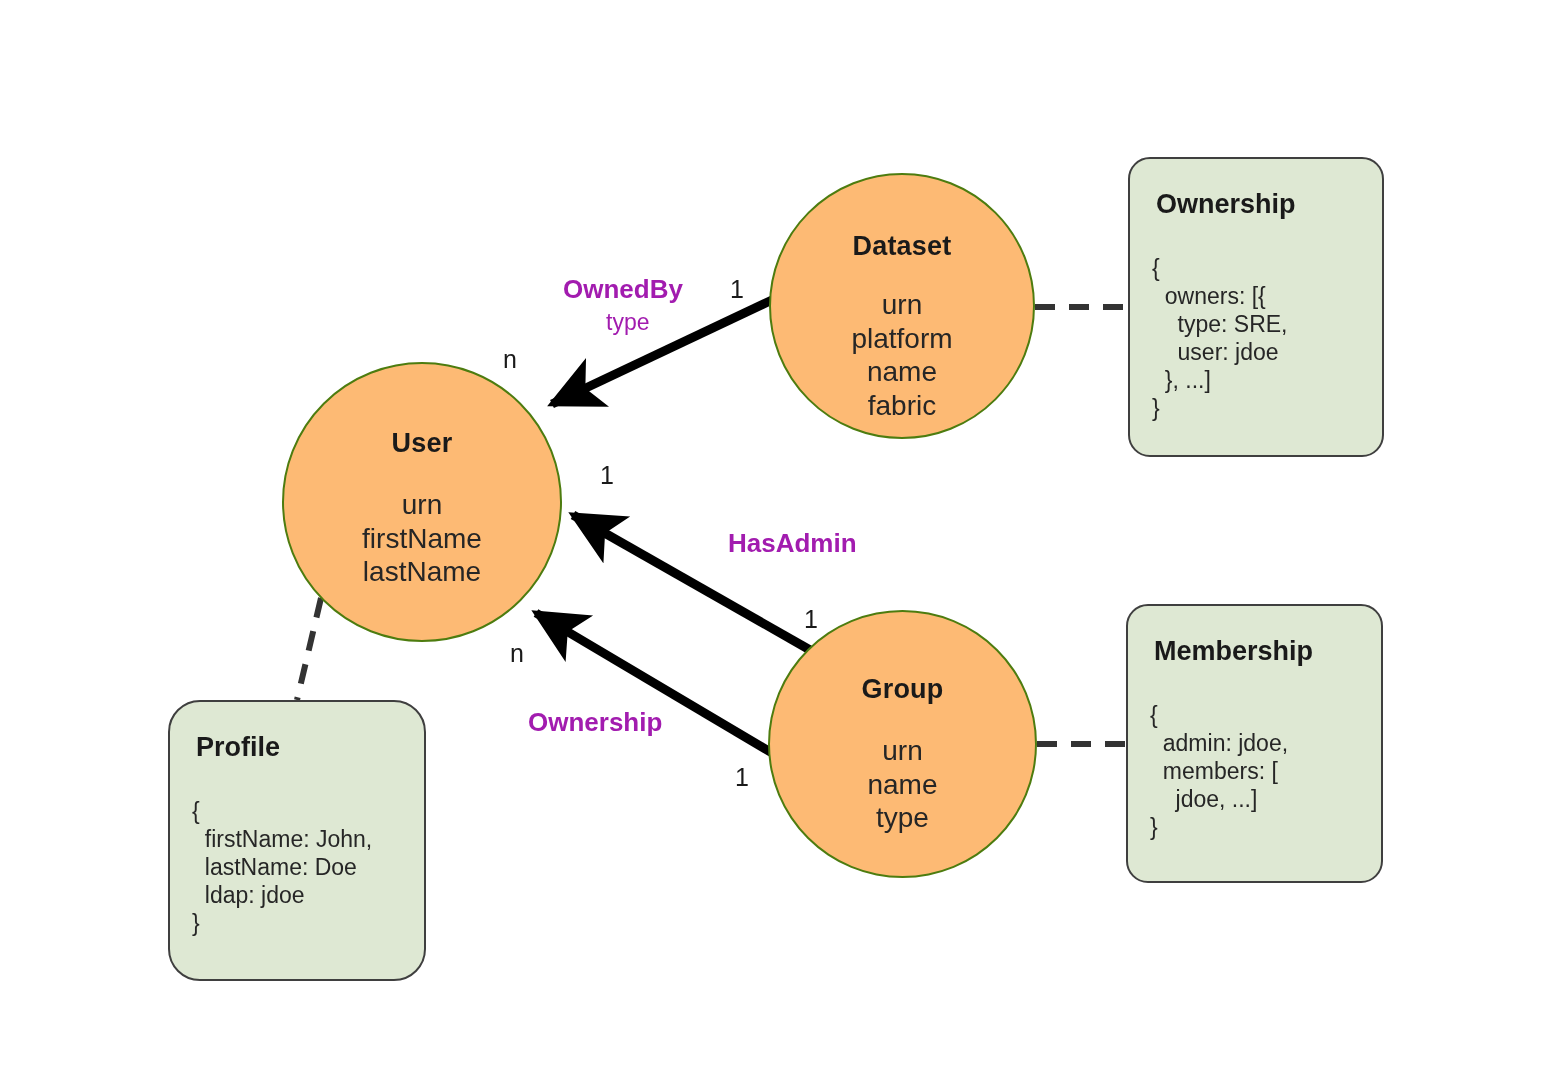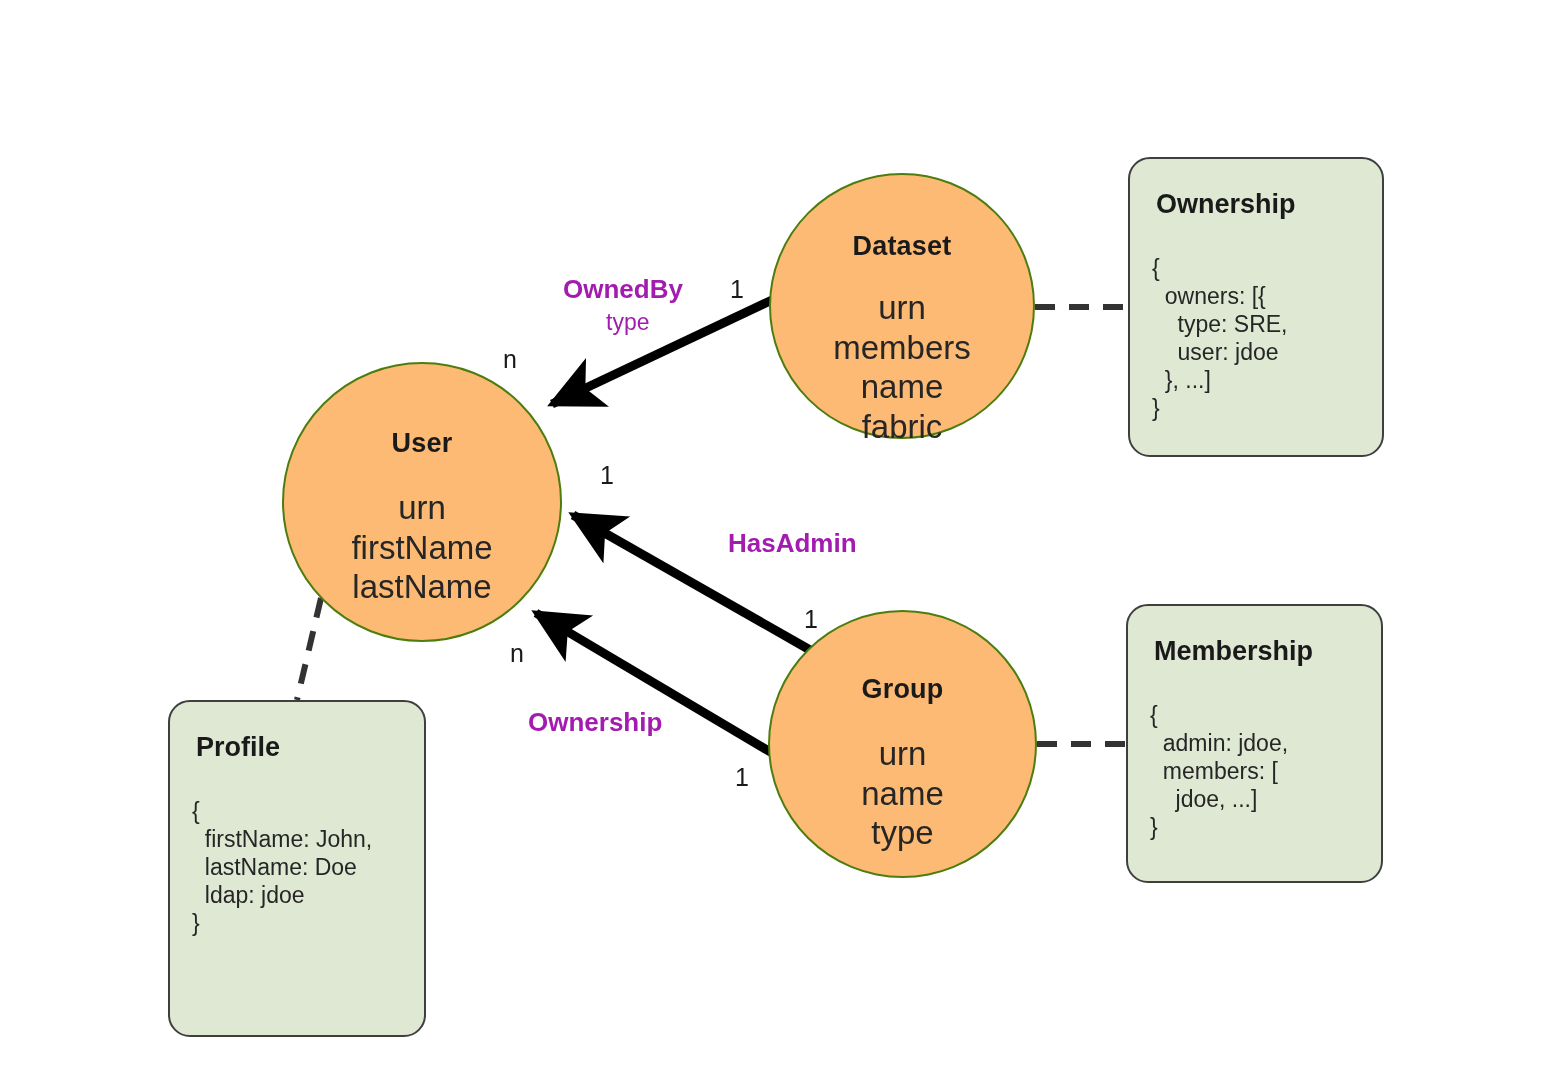--- a/index.html
+++ b/index.html
@@ -37,21 +37,21 @@
     align-items: center;
     z-index: 3;
   }
   .entity-title {
     font-weight: bold;
     font-size: 27px;
     color: #1a1a1a;
     letter-spacing: 0.2px;
   }
   .entity-fields {
-    font-size: 33px;
+    font-size: 28px;
     color: #262626;
     line-height: 1.2;
     text-align: center;
   }
   .entity-fields div { white-space: pre; }
 
   
   .aspect {
     position: absolute;
     background: #dee8d3;
@@ -117,21 +117,21 @@
 
     <line x1="1037" y1="744" x2="1126" y2="744" stroke="#333333" stroke-width="6" stroke-dasharray="20 14"></line>
 
     <line x1="321" y1="598" x2="297" y2="700" stroke="#333333" stroke-width="6" stroke-dasharray="20 14"></line>
   </svg>
 
   <div class="entity" style="left:769px; top:173px; width:266px; height:266px; padding-top:56px;">
     <div class="entity-title">Dataset</div>
     <div class="entity-fields" style="margin-top:26px;">
       <div>urn</div>
-      <div>members</div>
+      <div>platform</div>
       <div>name</div>
       <div>fabric</div>
     </div>
   </div>
 
   <div class="entity" style="left:282px; top:362px; width:280px; height:280px; padding-top:64px;">
     <div class="entity-title">User</div>
     <div class="entity-fields" style="margin-top:29px;">
       <div>urn</div>
       <div>firstName</div>
@@ -151,21 +151,21 @@
   <div class="aspect" style="left:1128px; top:157px; width:256px; height:300px;">
     <div class="aspect-title">Ownership</div>
     <div class="aspect-body">{
   owners: [{
     type: SRE,
     user: jdoe
   }, ...]
 }</div>
   </div>
 
-  <div class="aspect" style="left:168px; top:700px; width:258px; height:337px;">
+  <div class="aspect" style="left:168px; top:700px; width:258px; height:281px;border-radius:32px;">
     <div class="aspect-title">Profile</div>
     <div class="aspect-body">{
   firstName: John,
   lastName: Doe
   ldap: jdoe
 }</div>
   </div>
 
   <div class="aspect" style="left:1126px; top:604px; width:257px; height:279px;">
     <div class="aspect-title">Membership</div>

